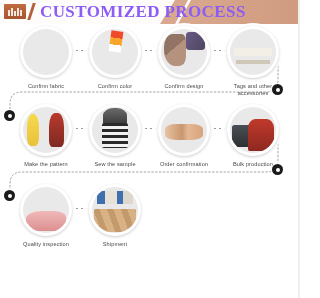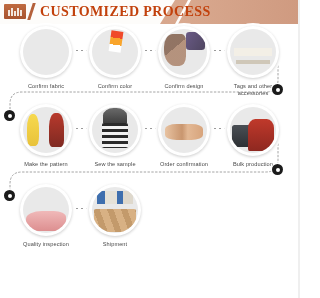--- a/index.html
+++ b/index.html
@@ -43,22 +43,22 @@
   .logo-mark i:nth-child(3){height:5px;}
   .logo-mark i:nth-child(4){height:8px;}
   .logo-mark i:nth-child(5){height:6px;}
   .hdr-bar{
     position:absolute;left:30px;top:3px;width:3px;height:17px;
     background:#b4603a;transform:skewX(-18deg);
   }
   .hdr-title{
     position:absolute;left:40px;top:4px;
     font-family:"Liberation Serif", serif;
-    font-weight:bold;font-size:14px;letter-spacing:.4px;
-    color:#c2410c;white-space:nowrap;line-height:16px;
+    font-weight:bold;font-size:17px;letter-spacing:.4px;
+    color:#8b5cf6;white-space:nowrap;line-height:16px;
   }
 
   
   .flow{position:absolute;left:0;top:24px;width:300px;height:274px;background:#fff;}
 
   .row{position:absolute;left:0;width:300px;height:78px;}
   .row1{top:2px;}
   .row2{top:80px;}
   .row3{top:160px;}
 

